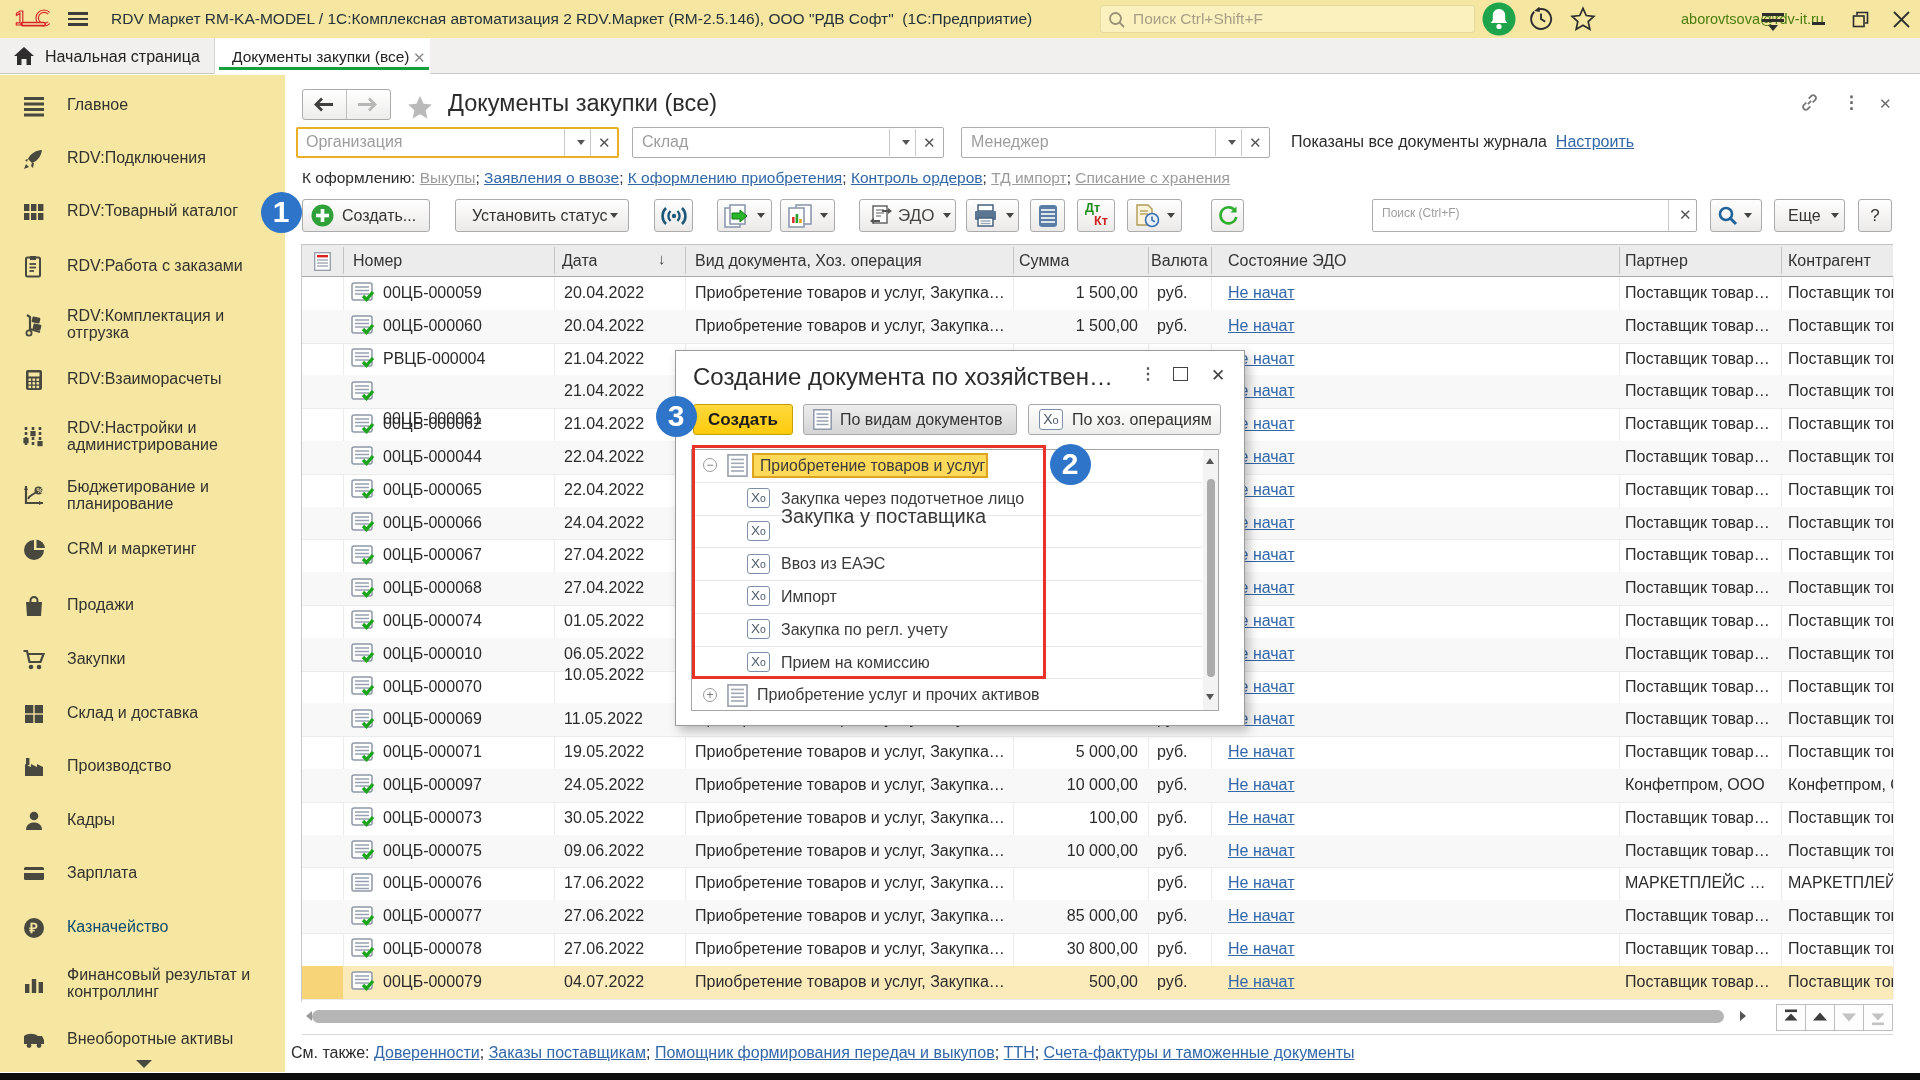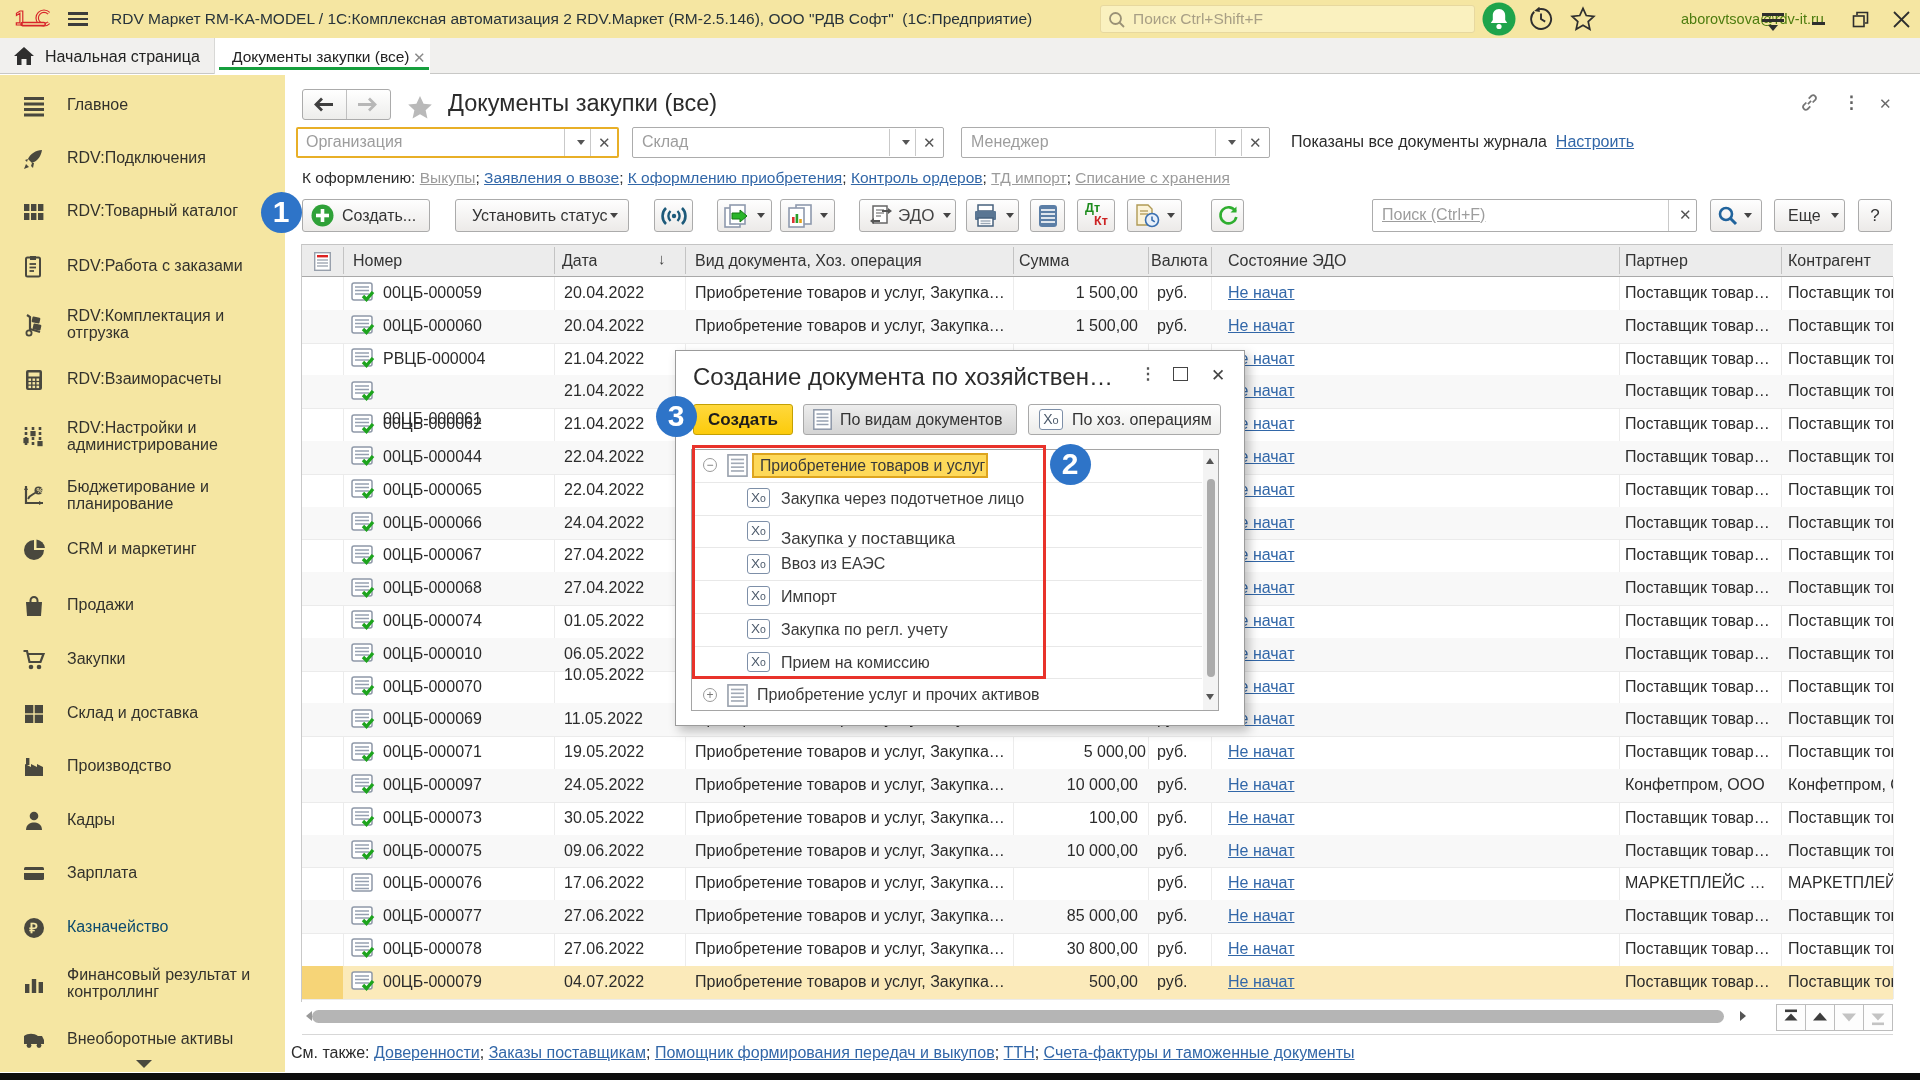--- a/index.html
+++ b/index.html
@@ -314,21 +314,21 @@
   </svg>
 <div class="abs" style="left:1167px;top:213px;">
     <span class="caret"></span>
   </div>
 <div class="btn" style="left:1211px;top:199px;width:33px;height:33px;"></div>
 <svg class="abs" style="left:1217px;top:204px;" width="22" height="23" viewBox="0 0 22 23">
 <path d="M18.5 7.5 A 8 8 0 1 0 19.3 13" fill="none" stroke="#2fae2f" stroke-width="2.6"></path>
 <path d="M19.5 2.5 v6 h-6 Z" fill="#2fae2f"></path>
   </svg>
 <div class="abs" style="left:1372px;top:199px;width:325px;height:33px;border:1px solid #acacac;border-radius:2px;background:#fff;"></div>
-<div class="abs" style="left:1382px;top:206px;font-size:16px;color:#9d9d9d;text-decoration:underline;">Поиск (Ctrl+F)</div>
+<div class="abs" style="left:1382px;top:206px;font-size:12px;color:#9d9d9d;">Поиск (Ctrl+F)</div>
 <div class="abs" style="left:1668px;top:200px;width:1px;height:31px;background:#c9c9c9;"></div>
 <div class="abs" style="left:1679px;top:206px;font-size:15px;color:#555;">✕</div>
 <div class="btn" style="left:1710px;top:199px;width:52px;height:33px;"></div>
 <svg class="abs" style="left:1718px;top:206px;" width="20" height="20" viewBox="0 0 20 20">
     <circle cx="8" cy="8" r="6" fill="none" stroke="#20639c" stroke-width="2.6"></circle>
     <line x1="12.5" y1="12.5" x2="18" y2="18" stroke="#20639c" stroke-width="3"></line>
   </svg>
 <div class="abs" style="left:1744px;top:213px;">
     <span class="caret"></span>
   </div>
@@ -609,21 +609,21 @@
 <div class="abs" style="left:351px;top:741.6px;"><svg width="24" height="22" viewBox="0 0 24 22">
       <rect x="1" y="1" width="20" height="17" rx="2" fill="#fff" stroke="#8e98a8" stroke-width="1.5"></rect>
       <line x1="4" y1="5" x2="18" y2="5" stroke="#96a0b0" stroke-width="1.5"></line>
       <line x1="4" y1="8.5" x2="18" y2="8.5" stroke="#96a0b0" stroke-width="1.5"></line>
       <line x1="4" y1="12" x2="18" y2="12" stroke="#96a0b0" stroke-width="1.5"></line>
       <path d="M12 14 l3.5 3.5 L22 10" fill="none" stroke="#1da41d" stroke-width="3.4"></path>
     </svg></div>
 <div class="cell" style="left:383px;top:736.2px;height:32.8px;line-height:32.8px;">00ЦБ-000071</div>
 <div class="cell" style="left:564px;top:736.2px;height:32.8px;line-height:32.8px;">19.05.2022</div>
 <div class="cell" style="left:695px;top:736.2px;width:310px;height:32.8px;line-height:32.8px;">Приобретение товаров и услуг, Закупка…</div>
-<div class="cell" style="left:1013px;top:736.2px;width:125px;height:32.8px;line-height:32.8px;text-align:right;margin-left:8px;">5 000,00</div>
+<div class="cell" style="left:1013px;top:736.2px;width:125px;height:32.8px;line-height:32.8px;text-align:right;">5 000,00</div>
 <div class="cell" style="left:1157px;top:736.2px;height:32.8px;line-height:32.8px;">руб.</div>
 <div class="cell lnk" style="left:1228px;top:736.2px;height:32.8px;line-height:32.8px;text-decoration:underline;color:#3267a8;">Не начат</div>
 <div class="cell" style="left:1625px;top:736.2px;width:153px;height:32.8px;line-height:32.8px;">Поставщик товар…</div>
 <div class="cell" style="left:1788px;top:736.2px;width:105px;height:32.8px;line-height:32.8px;">Поставщик това</div>
 <div class="abs" style="left:302px;top:769.0px;width:1591px;height:32.8px;background:#f8f8f8;"></div>
 <div class="abs" style="left:302px;top:801.8px;width:1591px;height:1px;background:#ebebeb;"></div>
 <div class="abs" style="left:351px;top:774.4px;"><svg width="24" height="22" viewBox="0 0 24 22">
       <rect x="1" y="1" width="20" height="17" rx="2" fill="#fff" stroke="#8e98a8" stroke-width="1.5"></rect>
       <line x1="4" y1="5" x2="18" y2="5" stroke="#96a0b0" stroke-width="1.5"></line>
       <line x1="4" y1="8.5" x2="18" y2="8.5" stroke="#96a0b0" stroke-width="1.5"></line>
@@ -789,21 +789,21 @@
     <line x1="3.5" y1="12" x2="15.5" y2="12" stroke="#a2aab6" stroke-width="1.5"></line>
     <line x1="3.5" y1="15.5" x2="15.5" y2="15.5" stroke="#a2aab6" stroke-width="1.5"></line>
   </svg>
 <div class="abs" style="left:752px;top:453.0px;width:236px;height:25px;background:#fed95a;border:2px solid #dda41f;"></div>
 <div class="abs" style="left:760px;top:449.0px;height:33px;line-height:33px;font-size:15.8px;color:#3a3a3a;">Приобретение товаров и услуг</div>
 <div class="abs" style="left:692px;top:481.8px;width:510px;height:1px;background:#e8e8e8;"></div>
 <div class="abs" style="left:747px;top:488.1px;width:23px;height:20px;border:1.5px solid #7d8fa8;border-radius:3px;background:#fff;color:#4c5a6b;font-size:13.5px;text-align:center;line-height:18px;">X<span style="font-size:10.5px;">о</span></div>
 <div class="abs" style="left:781px;top:481.8px;height:33px;line-height:33px;font-size:16px;color:#3a3a3a;">Закупка через подотчетное лицо</div>
 <div class="abs" style="left:692px;top:514.5px;width:510px;height:1px;background:#e8e8e8;"></div>
 <div class="abs" style="left:747px;top:520.9px;width:23px;height:20px;border:1.5px solid #7d8fa8;border-radius:3px;background:#fff;color:#4c5a6b;font-size:13.5px;text-align:center;line-height:18px;">X<span style="font-size:10.5px;">о</span></div>
-<div class="abs" style="left:781px;top:522px;height:33px;line-height:33px;font-size:17px;color:#3a3a3a;">Закупка у поставщика</div>
+<div class="abs" style="left:781px;top:500px;height:33px;line-height:33px;font-size:20px;color:#3a3a3a;">Закупка у поставщика</div>
 <div class="abs" style="left:692px;top:547.2px;width:510px;height:1px;background:#e8e8e8;"></div>
 <div class="abs" style="left:747px;top:553.6px;width:23px;height:20px;border:1.5px solid #7d8fa8;border-radius:3px;background:#fff;color:#4c5a6b;font-size:13.5px;text-align:center;line-height:18px;">X<span style="font-size:10.5px;">о</span></div>
 <div class="abs" style="left:781px;top:547.2px;height:33px;line-height:33px;font-size:16px;color:#3a3a3a;">Ввоз из ЕАЭС</div>
 <div class="abs" style="left:692px;top:580.0px;width:510px;height:1px;background:#e8e8e8;"></div>
 <div class="abs" style="left:747px;top:586.4px;width:23px;height:20px;border:1.5px solid #7d8fa8;border-radius:3px;background:#fff;color:#4c5a6b;font-size:13.5px;text-align:center;line-height:18px;">X<span style="font-size:10.5px;">о</span></div>
 <div class="abs" style="left:781px;top:580.0px;height:33px;line-height:33px;font-size:16px;color:#3a3a3a;">Импорт</div>
 <div class="abs" style="left:692px;top:612.8px;width:510px;height:1px;background:#e8e8e8;"></div>
 <div class="abs" style="left:747px;top:619.1px;width:23px;height:20px;border:1.5px solid #7d8fa8;border-radius:3px;background:#fff;color:#4c5a6b;font-size:13.5px;text-align:center;line-height:18px;">X<span style="font-size:10.5px;">о</span></div>
 <div class="abs" style="left:781px;top:612.8px;height:33px;line-height:33px;font-size:16px;color:#3a3a3a;">Закупка по регл. учету</div>
 <div class="abs" style="left:692px;top:645.5px;width:510px;height:1px;background:#e8e8e8;"></div>

